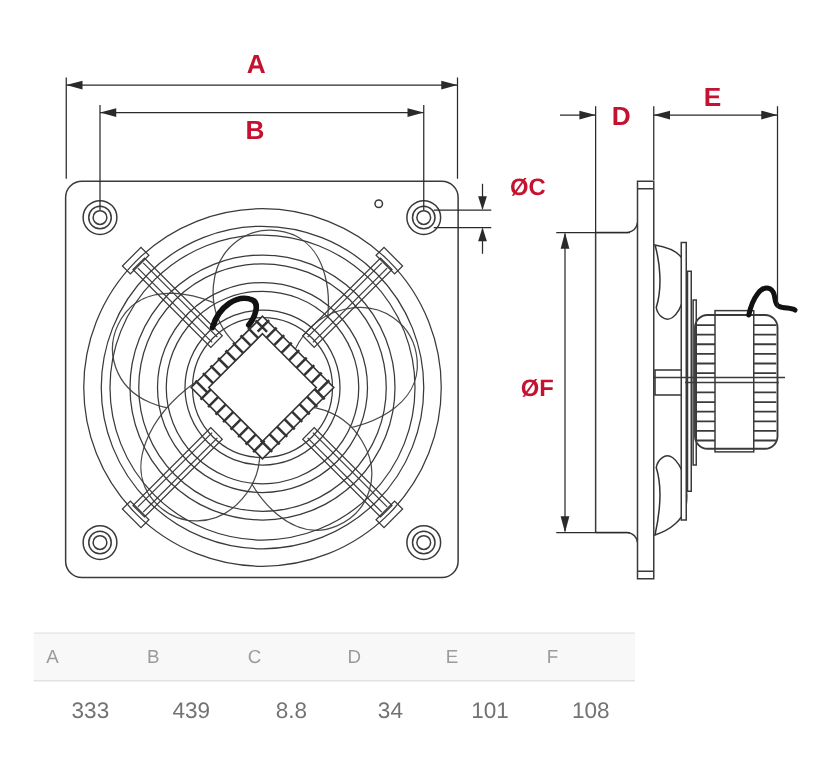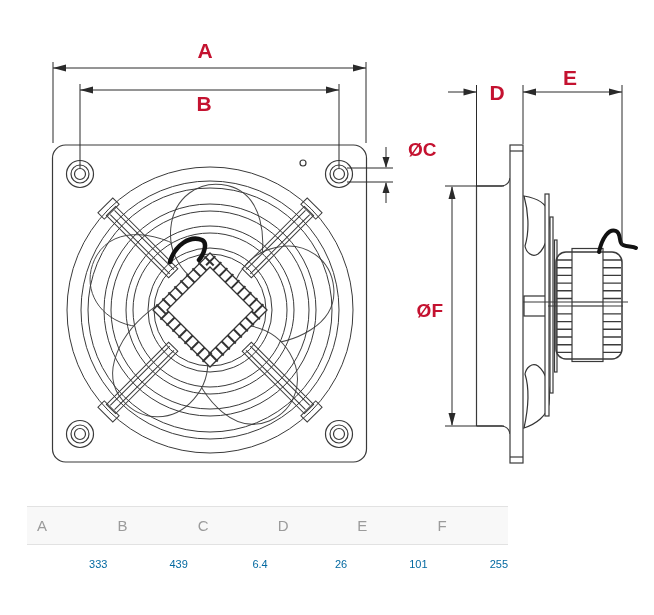--- a/index.html
+++ b/index.html
@@ -7,21 +7,21 @@
         font-family:"Liberation Sans",sans-serif;}
   .drawing{position:absolute;left:0;top:0;}
   svg text{font-family:"Liberation Sans","DejaVu Sans",sans-serif;font-weight:bold;}
   .dim-label{fill:#c41230;}
   .lbl-big{font-size:21px;}
   .lbl-mid{font-size:19px;}
   .spec-table{position:absolute;left:27px;top:506px;width:481px;border-collapse:collapse;
               font-family:"Liberation Sans",sans-serif;}
   .spec-table th{width:80px;background:#f8f8f8;border-top:1px solid #e2e2e2;border-bottom:1px solid #e2e2e2;
                  color:#9b9b9b;font-weight:400;font-size:15px;text-align:left;padding:10px 0 10px 10px;}
-  .spec-table td{color:#0369a1;font-size:11px;text-align:right;padding:13px 0 10px 10px;}
+  .spec-table td{color:#737373;font-size:18px;text-align:center;padding:13px 0 10px 10px;}
 </style>
 </head>
 <body>
 
 <div class="page">
 
 <svg class="drawing" width="654" height="500" viewBox="0 0 654 500">
 
   <g stroke="#3a3a3a" fill="none" stroke-width="1.2">
 
@@ -225,21 +225,21 @@
       <th>C</th>
       <th>D</th>
       <th>E</th>
       <th>F</th>
     </tr>
   </thead>
   <tbody>
     <tr>
       <td>333</td>
       <td>439</td>
-      <td>6.4</td>
-      <td>26</td>
+      <td>8.8</td>
+      <td>34</td>
       <td>101</td>
-      <td>255</td>
+      <td>108</td>
     </tr>
   </tbody>
 </table>
 
 </div>
 
 </body></html>

